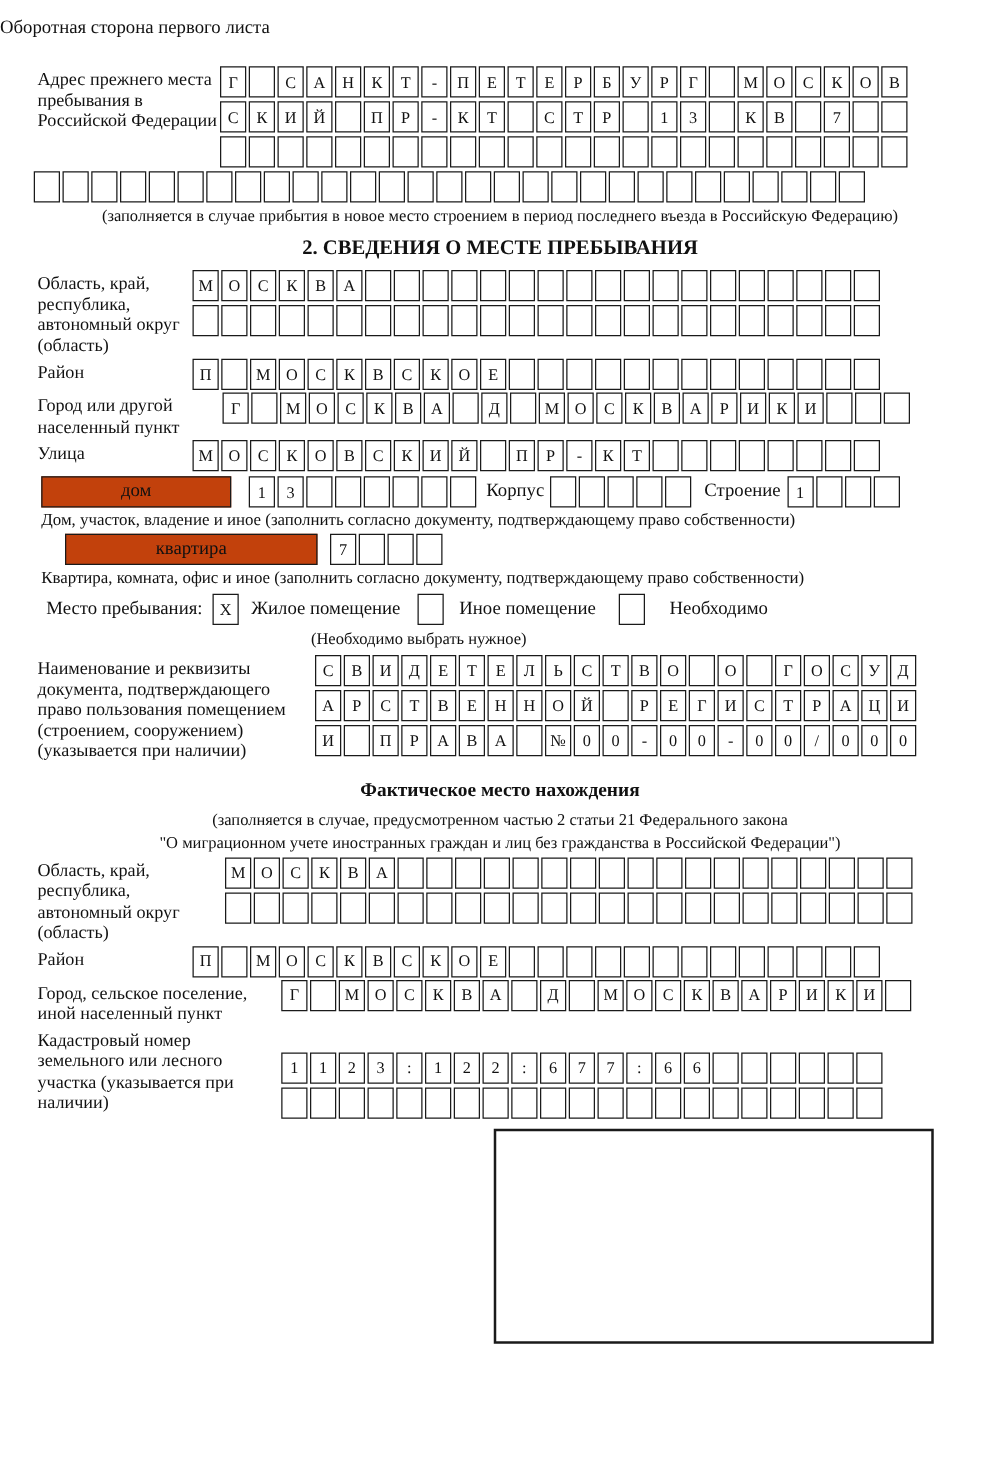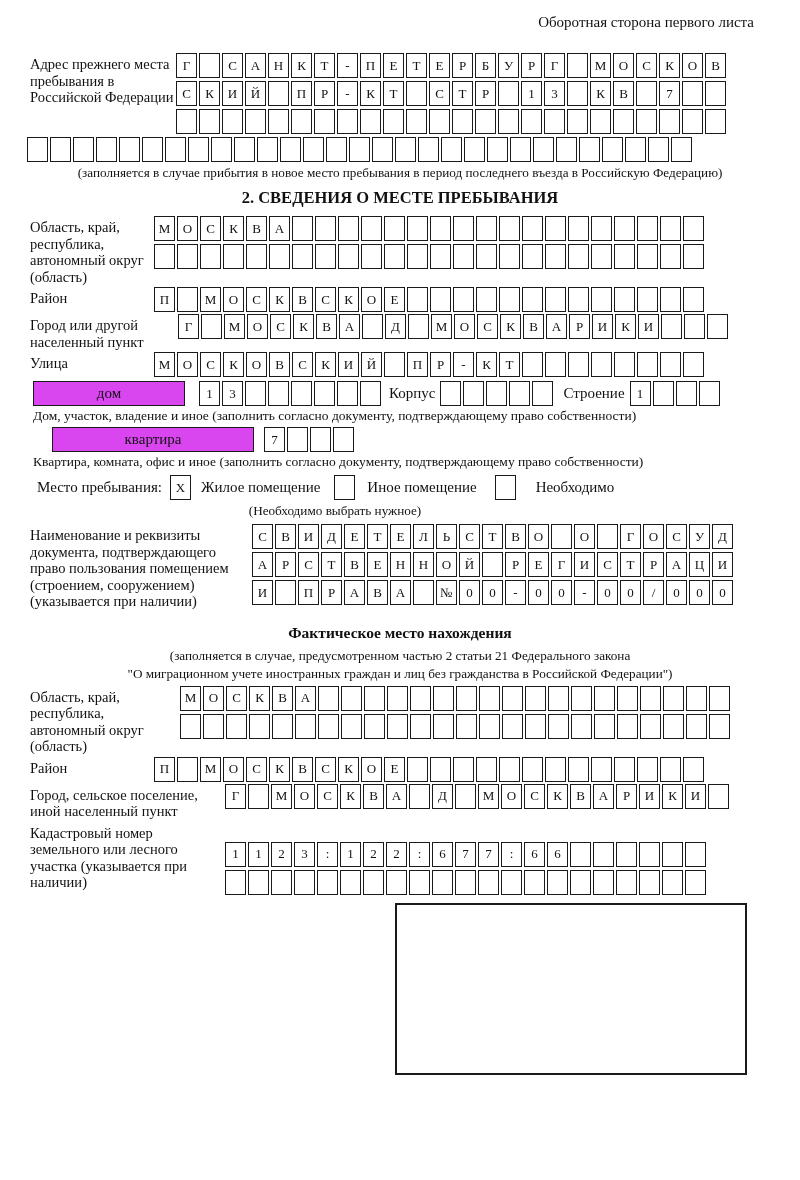--- a/index.html
+++ b/index.html
@@ -3,21 +3,21 @@
 <meta charset="utf-8">
 <style>
   html,body { margin:0; padding:0; background:#ffffff; }
   body {
     width:800px; height:1180px; overflow:hidden;
     font-family:"Liberation Serif","DejaVu Serif",serif;
     color:#111;
   }
   .page { position:relative; width:800px; height:1180px; box-sizing:border-box; padding-top:14px; }
 
-  .header-note { text-align:right; padding-right:46px; font-size:15px; }
+  .header-note { padding-right:46px; font-size:15px; }
 
   .rowflex { display:flex; align-items:flex-start; padding-left:30px; margin-bottom:2px; }
   .lbl { flex-shrink:0; font-size:14.5px; line-height:16.5px; padding-top:3px; }
   .lbl.w146 { width:146px; }
   .lbl.w124 { width:124px; }
   .lbl.w195 { width:195px; }
   .lbl.w222 { width:222px; font-size:14.5px; }
 
   .cells { display:flex; gap:2px; }
   .cellcol { display:flex; flex-direction:column; gap:3px; }
@@ -31,21 +31,21 @@
   .indent26 { margin-left:26px; }
 
   .note-center { text-align:center; font-size:13.2px; margin:3px 0 2px 0; }
   .note-left { font-size:13.5px; margin:2px 0 3px 33px; }
   .sec-title { text-align:center; font-weight:bold; font-size:16.5px; margin:7px 0 8px 0; }
   .sub-title { text-align:center; font-weight:bold; font-size:15.5px; margin:14px 0 6px 0; }
 
   .namebox {
     border:1.7px solid #1a1a1a; height:23px; box-sizing:content-box;
     display:flex; align-items:center; justify-content:center;
-    font-size:15px; flex-shrink:0; background:#d946ef;
+    font-size:15px; flex-shrink:0; background:#c2410c;
   }
   .namebox.w150 { width:150px; }
   .namebox.w200 { width:200px; }
 
   .inline-lab { font-size:15px; padding-top:4px; white-space:nowrap; }
 
   .stay-row { display:flex; align-items:center; gap:0; padding-left:37px; margin-top:5px; }
   .stay-row .inline-lab { padding-top:0; }
 
   .stamp-wrap { margin:8px 0 0 395px; width:352px; }
@@ -168,21 +168,21 @@
       <span class="cell"></span>
       <span class="cell"></span>
       <span class="cell"></span>
       <span class="cell"></span>
       <span class="cell"></span>
       <span class="cell"></span>
       <span class="cell"></span>
       <span class="cell"></span>
       <span class="cell"></span>
     </div>
-  <div class="note-center">(заполняется в случае прибытия в новое место пребывания в период последнего въезда в Российскую Федерацию)</div>
+  <div class="note-center">(заполняется в случае прибытия в новое место строением в период последнего въезда в Российскую Федерацию)</div>
 
   <div class="sec-title">2. СВЕДЕНИЯ О МЕСТЕ ПРЕБЫВАНИЯ</div>
 
   <div class="rowflex">
     <div class="lbl w124">Область, край, республика, автономный округ (область)</div>
     <div class="cellcol">
       <div class="cells">
           <span class="cell">М</span>
           <span class="cell">О</span>
           <span class="cell">С</span>

